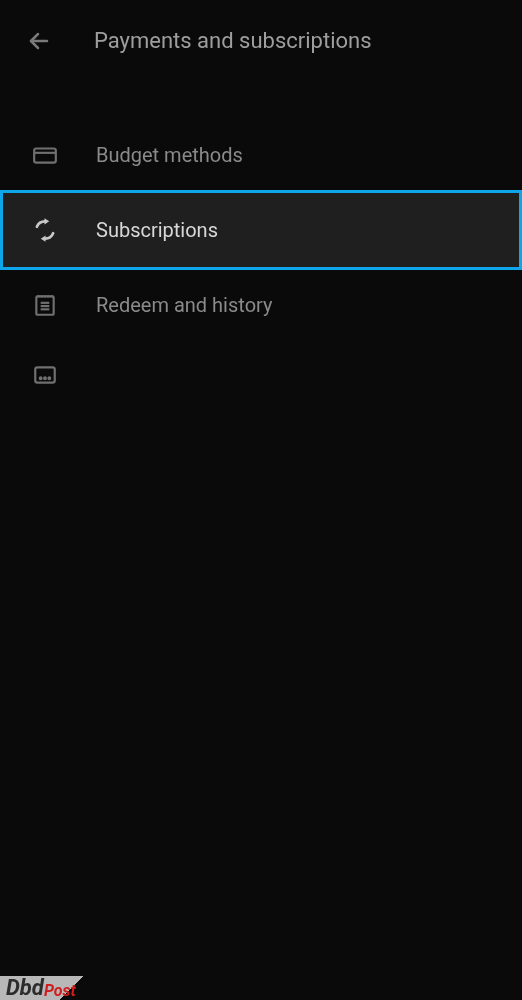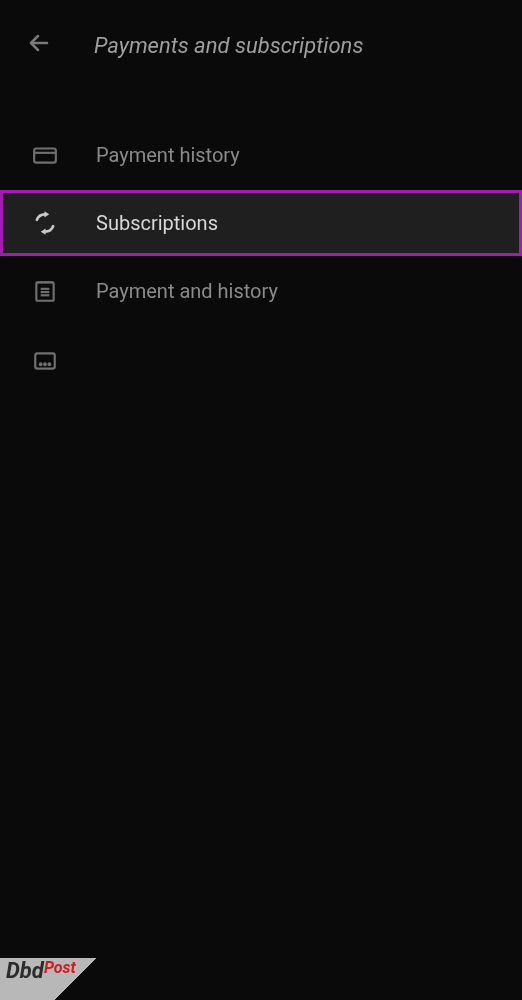--- a/index.html
+++ b/index.html
@@ -10,24 +10,22 @@
     body {
       width: 522px;
       height: 1000px;
       background-color: #0a0a0a;
       font-family: 'Roboto', Arial, sans-serif;
       position: relative;
       overflow: hidden;
     }
     .header {
       display: flex;
-      align-items: center;
       padding: 28px 20px 28px 24px;
       height: 90px;
-      font-style: italic;
     }
     .back-button {
       display: flex;
       align-items: center;
       justify-content: center;
       width: 30px;
       height: 30px;
       margin-right: 40px;
       cursor: pointer;
     }
@@ -46,22 +44,22 @@
     }
     .menu-item {
       display: flex;
       align-items: center;
       padding: 22px 32px;
       cursor: pointer;
       position: relative;
     }
     .menu-item.highlighted {
       background-color: #1f1f1f;
-      border: 3px solid #a21caf;
-      padding: 17px 29px;
+      border: 3px solid #0ea5e9;
+      padding: 24px 29px;
     }
     .menu-icon {
       width: 26px;
       height: 26px;
       display: flex;
       align-items: center;
       justify-content: center;
       margin-right: 38px;
     }
     .menu-icon svg {
@@ -78,22 +76,22 @@
     }
     .menu-item.highlighted .menu-icon svg {
       stroke: #c8c8c8;
       fill: #c8c8c8;
     }
     .watermark {
       position: absolute;
       bottom: 0;
       left: 0;
       display: flex;
-      align-items: flex-start;
-      height: 42px;
+      align-items: flex-end;
+      height: 24px;
       background: linear-gradient(135deg, #b8b8b8 0%, #b8b8b8 70%, transparent 70%);
       padding: 0 20px 0 6px;
     }
     .watermark-text1 {
       color: #2c2c2c;
       font-size: 22px;
       font-weight: 700;
       font-style: italic;
     }
     .watermark-text2 {
@@ -120,21 +118,21 @@
 
 <div class="menu-list">
 
   <div class="menu-item">
     <span class="menu-icon">
       <svg viewBox="0 0 24 24" fill="none" stroke="#707070" stroke-width="2">
         <rect x="2" y="6" width="20" height="13" rx="2"></rect>
         <line x1="2" y1="10" x2="22" y2="10"></line>
       </svg>
     </span>
-    <span class="menu-label">Payment history</span>
+    <span class="menu-label">Budget methods</span>
   </div>
 
   <div class="menu-item highlighted">
     <span class="menu-icon">
       <svg viewBox="0 0 24 24" fill="none">
         <path d="M 12 4 A 8 8 0 0 0 4.5 9" stroke="#c8c8c8" stroke-width="2.5" stroke-linecap="round" fill="none"></path>
         <polygon points="12,2 12,6 15,4" fill="#c8c8c8"></polygon>
         <path d="M 12 20 A 8 8 0 0 0 19.5 15" stroke="#c8c8c8" stroke-width="2.5" stroke-linecap="round" fill="none"></path>
         <polygon points="12,22 12,18 9,20" fill="#c8c8c8"></polygon>
       </svg>
@@ -149,21 +147,21 @@
         <line x1="6" y1="3" x2="6" y2="5"></line>
         <line x1="9" y1="3" x2="9" y2="5"></line>
         <line x1="12" y1="3" x2="12" y2="5"></line>
         <line x1="15" y1="3" x2="15" y2="5"></line>
         <line x1="18" y1="3" x2="18" y2="5"></line>
         <line x1="8" y1="10" x2="16" y2="10"></line>
         <line x1="8" y1="13" x2="16" y2="13"></line>
         <line x1="8" y1="16" x2="16" y2="16"></line>
       </svg>
     </span>
-    <span class="menu-label">Payment and history</span>
+    <span class="menu-label">Redeem and history</span>
   </div>
 
   <div class="menu-item">
     <span class="menu-icon">
       <svg viewBox="0 0 24 24" fill="none" stroke="#707070" stroke-width="2">
         <rect x="3" y="5" width="18" height="14" rx="2"></rect>
         <circle cx="8" cy="15" r="0.8" fill="#707070"></circle>
         <circle cx="12" cy="15" r="0.8" fill="#707070"></circle>
         <circle cx="16" cy="15" r="0.8" fill="#707070"></circle>
       </svg>

